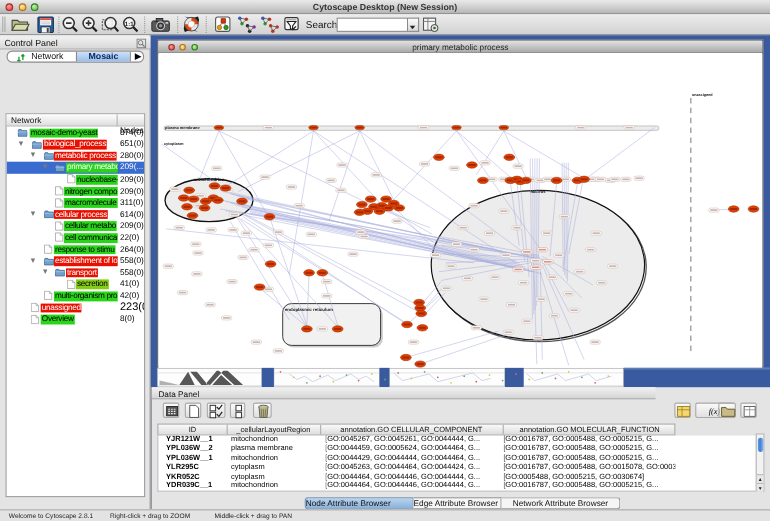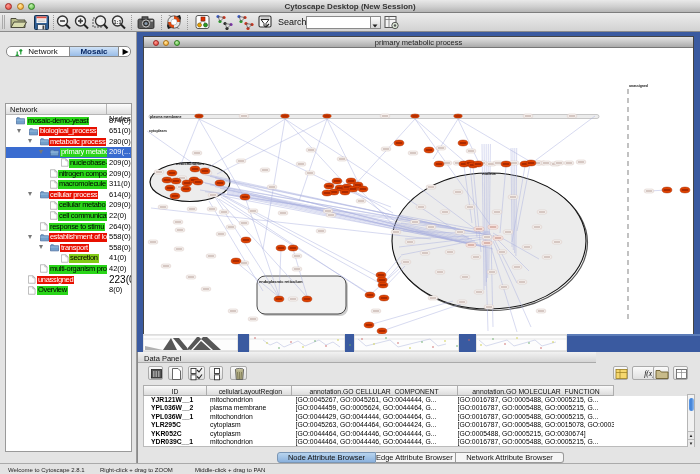--- a/index.html
+++ b/index.html
@@ -119,20 +119,28 @@
     </svg></div>
 <div style="position:absolute;left:384px;top:14px"><svg width="15" height="16" viewBox="0 0 15 16">
       <rect x="1" y="2.5" width="11" height="11" fill="#f4f4f4" stroke="#555" stroke-width="1"></rect>
       <line x1="1" y1="5.5" x2="12" y2="5.5" stroke="#777" stroke-width="0.8"></line>
       <line x1="5" y1="2.5" x2="5" y2="13.5" stroke="#777" stroke-width="0.8"></line>
       <circle cx="11" cy="11.5" r="3.2" fill="#dde8d8" stroke="#333" stroke-width="0.8"></circle>
       <circle cx="11" cy="11.5" r="1.2" fill="#555"></circle>
     </svg></div>
 
 <div class="abs" style="left:0;top:32px;width:137px;height:431px;background:#e4e4e4;border-right:1px solid #9a9a9a">
+  <div class="abs" style="left:0;top:1px;width:137px;height:12px;background:linear-gradient(#f2f2f2,#d8d8d8);border-bottom:1px solid #b0b0b0">
+    <span style="position:absolute;left:4px;top:1.5px;font-size:8px;color:#111">Control Panel</span>
+    <svg class="abs" style="left:124px;top:2px" width="9" height="9" viewBox="0 0 9 9">
+        <rect x="0.5" y="0.5" width="8" height="8" fill="none" stroke="#777" stroke-width="1"></rect>
+        <circle cx="3.8" cy="3.8" r="2" fill="none" stroke="#777" stroke-width="0.9"></circle>
+        <line x1="5.2" y1="5.2" x2="7.5" y2="7.5" stroke="#777" stroke-width="1"></line>
+      </svg>
+  </div>
 
   <div class="abs" style="left:6px;top:14px;width:125px;height:11px;background:#fff;border:1px solid #8a8a8a;border-radius:5px;overflow:hidden">
     <div class="abs" style="left:0;top:0;width:62px;height:11px;font-size:8px;text-align:center;line-height:10px;color:#111">
       <svg style="position:absolute;left:8px;top:1.5px" width="8" height="8" viewBox="0 0 8 8">
           <path d="M2.2 2.5 L2.2 7.5 M2.2 7.5 L0.8 5.8 M2.2 7.5 L3.6 5.8" stroke="#1a9a30" stroke-width="1.2" fill="none"></path>
           <path d="M5.8 5.5 L5.8 0.5 M5.8 0.5 L4.4 2.2 M5.8 0.5 L7.2 2.2" stroke="#1a9a30" stroke-width="1.2" fill="none"></path>
         </svg>
       <span style="margin-left:10px">Network</span></div>
     <div class="abs" style="left:62px;top:0;width:50px;height:11px;background:linear-gradient(#cfe2f7,#8db4e4);border-left:1px solid #8a8a8a;border-right:1px solid #8a8a8a;font-size:8px;font-weight:bold;text-align:center;line-height:10px;color:#0a2a66">Mosaic</div>
     <div class="abs" style="left:112px;top:0;width:13px;height:11px;font-size:8px;text-align:center;line-height:10.5px;color:#000">▶</div>
@@ -811,21 +819,21 @@
       </div>
   </div>
 
   <div class="abs" style="left:549px;top:42px;width:8px;height:53px;background:#f2f2f2;border:1px solid #b5b5b5">
     <div class="abs" style="left:0.5px;top:3px;width:5px;height:13px;border-radius:3px;background:linear-gradient(90deg,#5f9be8,#3d7fd6 40%,#8db9f0)"></div>
     <div class="abs" style="left:0;top:36px;width:6px;height:8px;background:#e8e8e8;border-top:1px solid #bbb;font-size:4.5px;text-align:center;line-height:8px;color:#222">▲</div>
     <div class="abs" style="left:0;top:44px;width:6px;height:8px;background:#e8e8e8;border-top:1px solid #bbb;font-size:4.5px;text-align:center;line-height:8px;color:#222">▼</div>
   </div>
 
   <div class="abs" style="left:139px;top:100px;height:11px;font-size:7.5px;color:#111;white-space:nowrap">
-    <span style="position:absolute;left:0;top:0;width:99px;height:11px;background:linear-gradient(#b8d4ee,#8ab1dd);border:1px solid #7a96b5;border-radius:3px 0 0 3px;text-align:center;line-height:10px">Node Attribute Browser</span>
+    <span style="position:absolute;left:0;top:0;width:99px;height:11px;background:linear-gradient(#b8d4ee,#8ab1dd);border:1px solid #7a96b5;border-radius:3px 0 0 3px;line-height:10px">Node Attribute Browser</span>
     <span style="position:absolute;left:99px;top:0;width:80px;height:11px;background:#f5f5f5;border:1px solid #999;border-left:none;line-height:10px">Edge Attribute Browser</span>
     <span style="position:absolute;left:179px;top:0;width:108px;height:11px;background:#f5f5f5;border:1px solid #999;border-left:none;border-radius:0 3px 3px 0;text-align:center;line-height:10px">Network Attribute Browser</span>
   </div>
 </div>
 
 <div class="abs" style="left:0;top:463px;width:700px;height:11px;background:#e3e3e3;border-top:1px solid #aaa;font-size:6px;color:#222">
   <span style="position:absolute;left:8px;top:3px">Welcome to Cytoscape 2.8.1</span>
   <span style="position:absolute;left:100px;top:3px">Right-click + drag to ZOOM</span>
   <span style="position:absolute;left:195px;top:3px">Middle-click + drag to PAN</span>
 </div>

